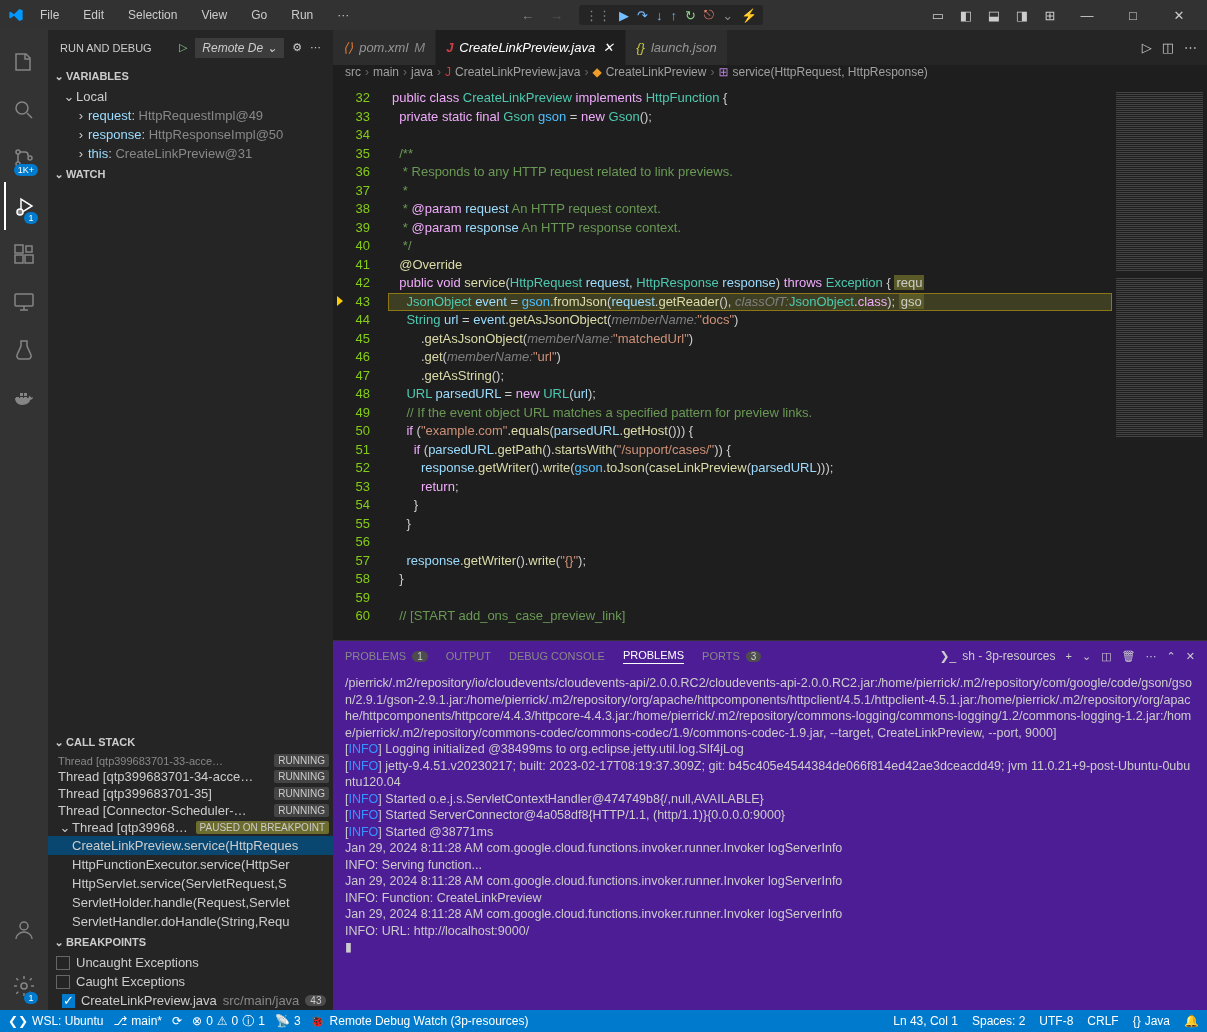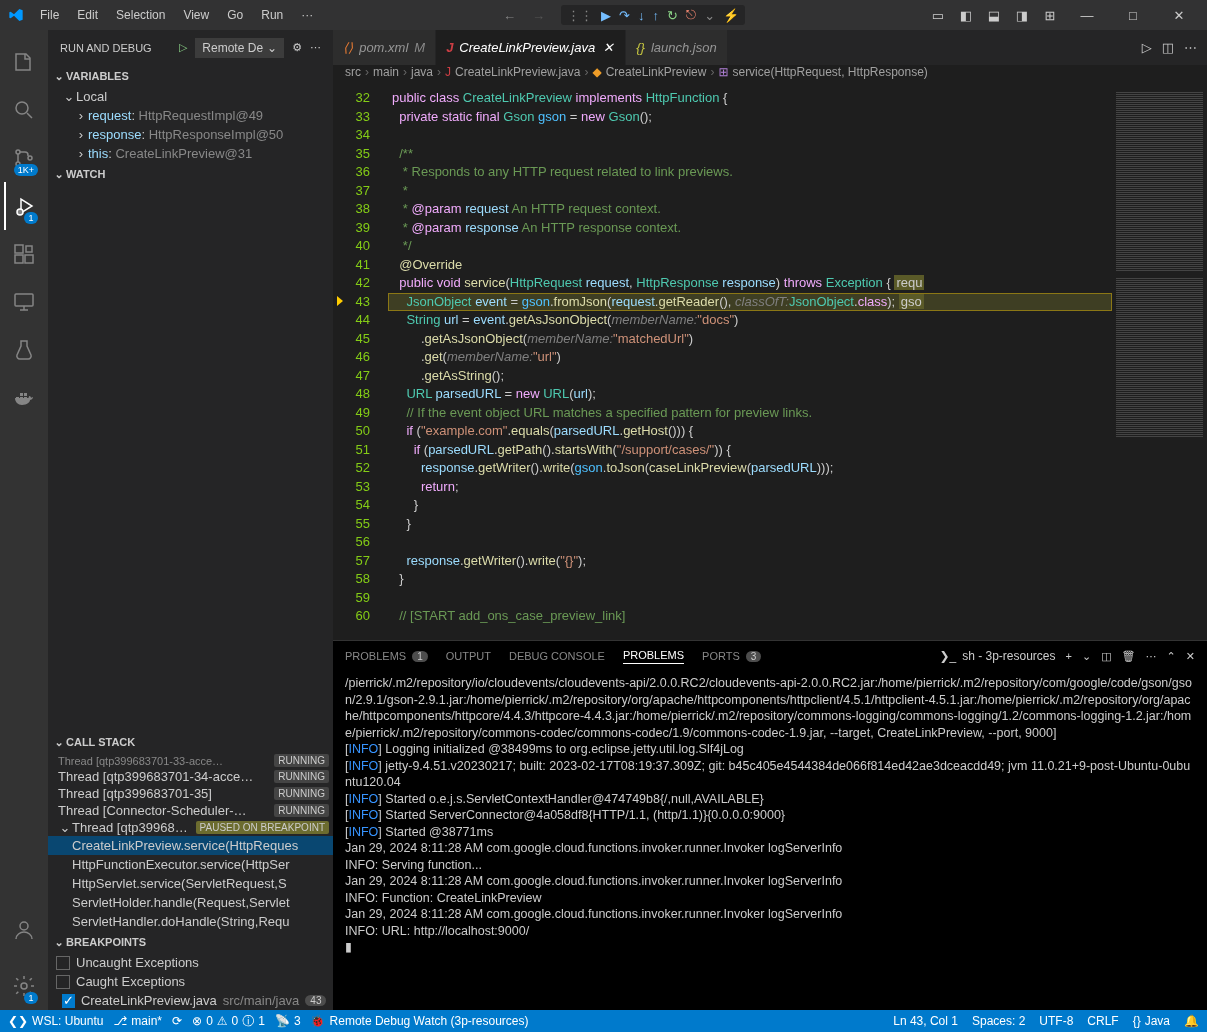--- a/index.html
+++ b/index.html
@@ -1,38 +1,38 @@
 <!DOCTYPE html>
 <html><head>
 <meta charset="utf-8">
 <style>
 * { margin: 0; padding: 0; box-sizing: border-box; font-family: 'Segoe UI', -apple-system, sans-serif; }
 body { background: #1e1e1e; color: #cccccc; font-size: 13px; overflow: hidden; width: 1207px; height: 1032px; }
 .titlebar { height: 30px; background: #323233; display: flex; align-items: center; padding: 0 8px; }
 .titlebar-icon { width: 16px; height: 16px; margin-right: 8px; }
-.menu { display: flex; gap: 2px; }
+.menu { display: flex; gap: 8px; }
 .menu-item { padding: 4px 8px; cursor: pointer; font-size: 12px; }
 .titlebar-center { flex: 1; display: flex; justify-content: center; align-items: center; gap: 16px; }
 .nav-arrows { display: flex; gap: 16px; color: #888; }
 .debug-toolbar { display: flex; gap: 8px; background: #252526; padding: 2px 6px; border-radius: 3px; align-items: center; }
 .titlebar-right { display: flex; gap: 6px; align-items: center; }
 .win-btn { width: 40px; height: 28px; display: flex; align-items: center; justify-content: center; cursor: pointer; }
 .layout-btn { width: 22px; height: 22px; display: flex; align-items: center; justify-content: center; }
 
 .main { display: flex; height: calc(100% - 30px - 22px); }
 .activity-bar { width: 48px; background: #333333; display: flex; flex-direction: column; align-items: center; padding-top: 8px; }
 .activity-item { width: 40px; height: 48px; display: flex; align-items: center; justify-content: center; cursor: pointer; position: relative; color: #858585; }
 .activity-item.active { color: #fff; border-left: 2px solid #fff; }
 .activity-badge { position: absolute; bottom: 6px; right: 6px; background: #007acc; color: #fff; border-radius: 8px; font-size: 9px; padding: 1px 4px; min-width: 14px; text-align: center; }
 .activity-bottom { margin-top: auto; margin-bottom: 8px; }
 
 .sidebar { width: 285px; background: #252526; display: flex; flex-direction: column; overflow: hidden; }
 .sidebar-header { height: 35px; display: flex; align-items: center; padding: 0 12px; font-size: 11px; font-weight: 400; justify-content: space-between; }
 .sidebar-header-controls { display: flex; gap: 8px; align-items: center; }
-.run-select { background: #3c3c3c; border: 1px solid #3c3c3c; color: #ccc; padding: 2px 6px; font-size: 12px; display: flex; align-items: center; gap: 4px; }
+.run-select { background: #3c3c3c; border: 1px solid #3c3c3c; color: #ccc; padding: 2px 6px; font-size: 12px; display: flex; align-items: center; gap: 4px; font-style: italic; }
 .section-header { display: flex; align-items: center; padding: 2px 4px; cursor: pointer; font-size: 11px; font-weight: 700; height: 22px; }
 .chevron { width: 14px; display: inline-flex; justify-content: center; }
 .tree { padding-left: 10px; }
 .tree-item { display: flex; align-items: center; padding: 2px 4px; cursor: pointer; font-size: 13px; font-family: 'Consolas', monospace; white-space: nowrap; }
 .tree-indent { padding-left: 16px; }
 .var-name { color: #9cdcfe; }
 .var-type { color: #888; }
 .stack-frame { padding: 2px 8px 2px 24px; font-size: 13px; cursor: pointer; white-space: nowrap; overflow: hidden; text-overflow: ellipsis; }
 .stack-frame.selected { background: #094771; }
 .stack-row { display: flex; align-items: center; padding: 1px 4px 1px 10px; font-size: 13px; white-space: nowrap; justify-content: space-between; }
@@ -63,21 +63,21 @@
 .tok-str { color: #ce9178; }
 .tok-com { color: #6a9955; }
 .tok-fn { color: #dcdcaa; }
 .tok-var { color: #9cdcfe; }
 .tok-ann { color: #dcdcaa; }
 .tok-param { color: #808080; font-style: italic;}
 .tok-const { color: #4fc1ff; }
 .minimap { width: 95px; background: #1e1e1e; position: relative; }
 .mm-block { position: absolute; left: 4px; right: 4px; background: repeating-linear-gradient(0deg, #444, #444 1px, transparent 1px, transparent 2px); }
 
-.panel { height: 370px; background: #000000; border-top: 1px solid #333; display: flex; flex-direction: column; }
+.panel { height: 370px; background: #4c1d95; border-top: 1px solid #333; display: flex; flex-direction: column; }
 .panel-tabs { height: 30px; display: flex; align-items: center; padding: 0 12px; gap: 18px; font-size: 11px; }
 .panel-tab { cursor: pointer; color: #888; display: flex; align-items: center; gap: 6px; }
 .panel-tab.active { color: #fff; border-bottom: 1px solid #fff; padding-bottom: 2px; }
 .panel-tab-badge { background: #4d4d4d; color: #ccc; border-radius: 8px; font-size: 10px; padding: 0 5px; }
 .panel-actions { margin-left: auto; display: flex; gap: 10px; align-items: center; color: #ccc; }
 .term-select { display: flex; align-items: center; gap: 6px; font-size: 12px; }
 .terminal { flex: 1; font-family: 'Consolas','Courier New',monospace; font-size: 12.5px; line-height: 16.5px; padding: 4px 12px; overflow: hidden; white-space: pre-wrap; word-break: break-all; color: #ccc; }
 .t-info { color: #3794ff; }
 
 .statusbar { height: 22px; background: #007acc; color: #fff; display: flex; align-items: center; font-size: 12px; padding: 0 8px; gap: 10px; }

